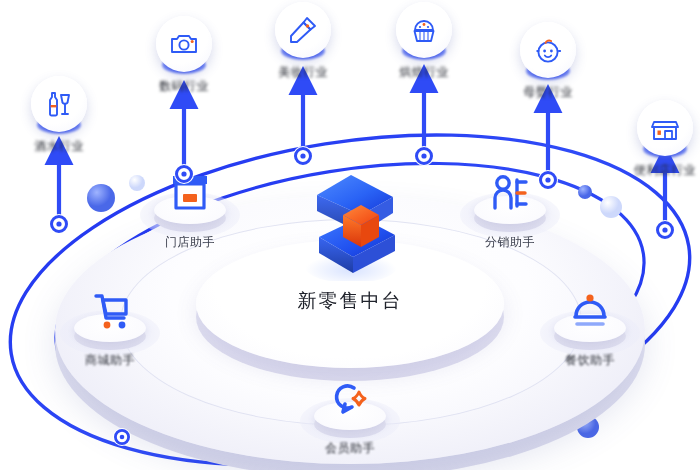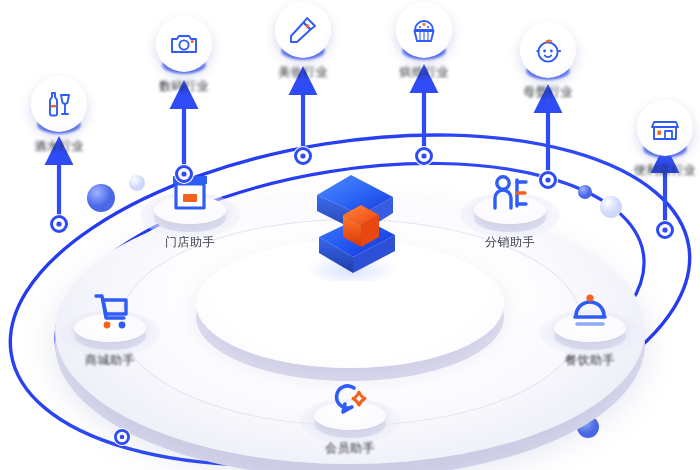--- a/index.html
+++ b/index.html
@@ -182,20 +182,21 @@
     <path d="M14 60 L46 78 L88 56 L56 38 Z" fill="#ffffff" opacity="0"></path>
     <path d="M16 74 L50 94 L92 72 L58 54 Z" fill="url(#lgBot)"></path>
     <path d="M16 74 L50 94 L50 110 L16 90 Z" fill="url(#lgSide)" opacity=".95"></path>
     <path d="M50 94 L92 72 L92 88 L50 110 Z" fill="#1b41d4" opacity=".92"></path>
 
     <path d="M40 52 L58 42 L76 52 L58 62 Z" fill="url(#lgCubeA)"></path>
     <path d="M40 52 L58 62 L58 84 L40 74 Z" fill="url(#lgCubeB)"></path>
     <path d="M58 62 L76 52 L76 74 L58 84 Z" fill="#e8480f"></path>
   </svg>
 
+  <div id="core-title">新零售中台</div>
 
   <div class="pedestal" style="left:460px;top:178px;width:100px;height:64px;">
     <div class="ped-halo"></div>
     <div class="ped-side"></div>
     <div class="ped-top"></div>
     <svg class="ped-icon" viewBox="0 0 48 44">
       <circle cx="17" cy="13" r="6.2" fill="none" stroke="#2f5bf6" stroke-width="3.4"></circle>
       <path d="M9 38 V28 a8 8 0 0 1 16 0 V38" fill="none" stroke="#2f5bf6" stroke-width="3.4" stroke-linecap="round"></path>
       <path d="M31 10 V36" stroke="#2f5bf6" stroke-width="3.4" stroke-linecap="round"></path>
       <path d="M31 12 H40" stroke="#2f5bf6" stroke-width="3.4" stroke-linecap="round"></path>

